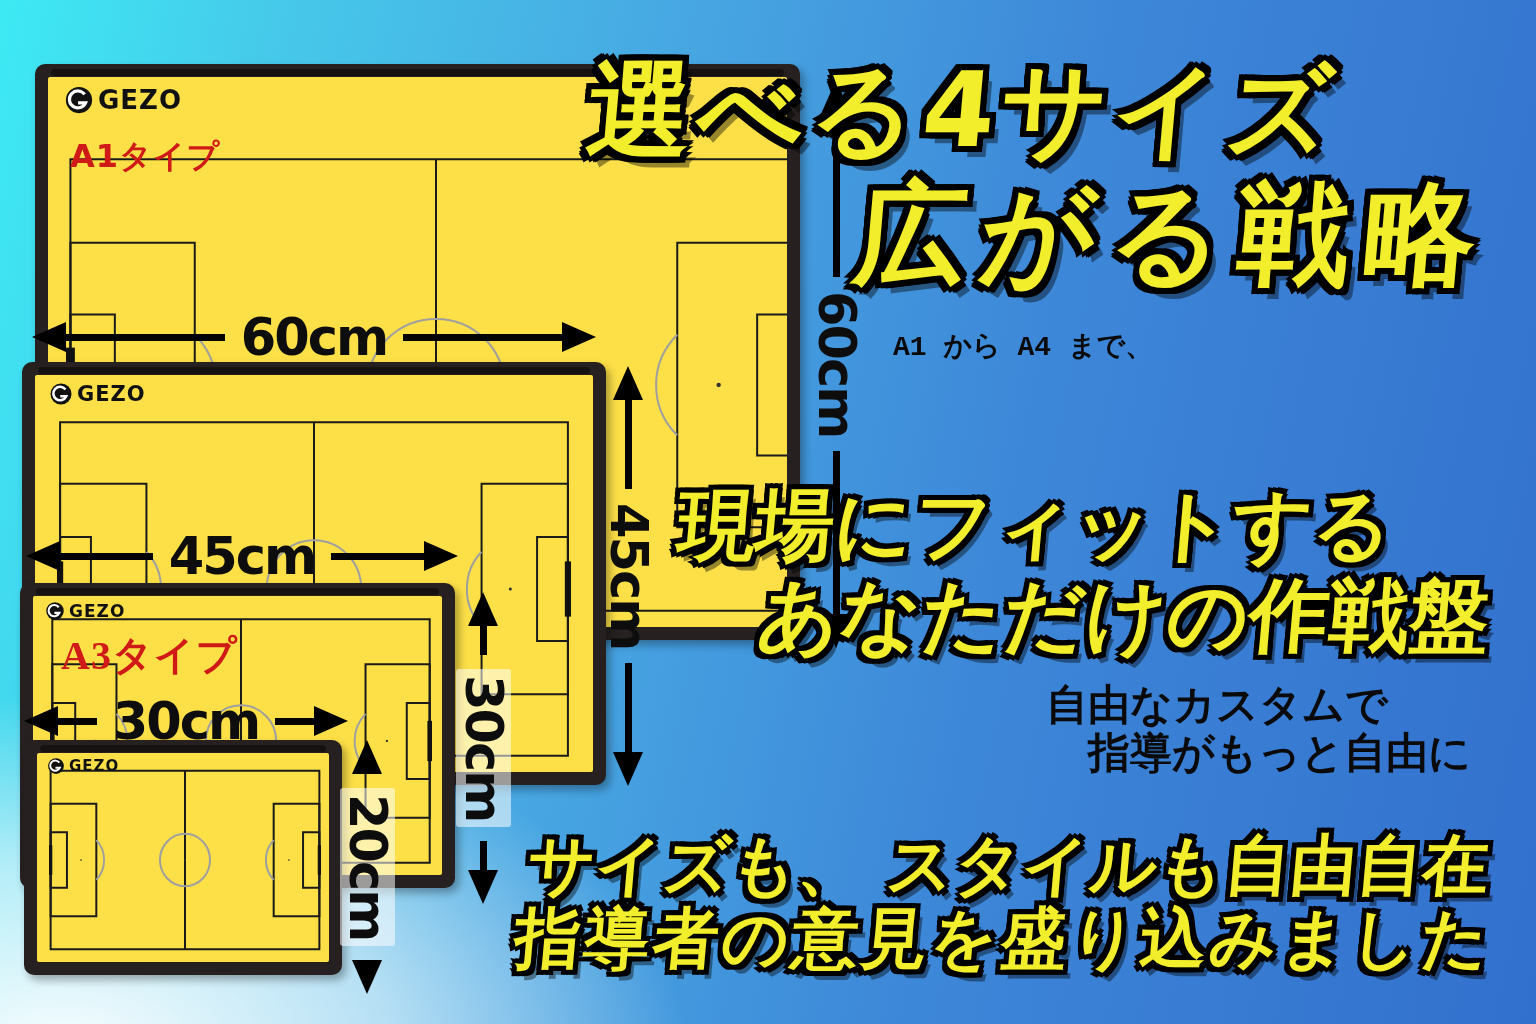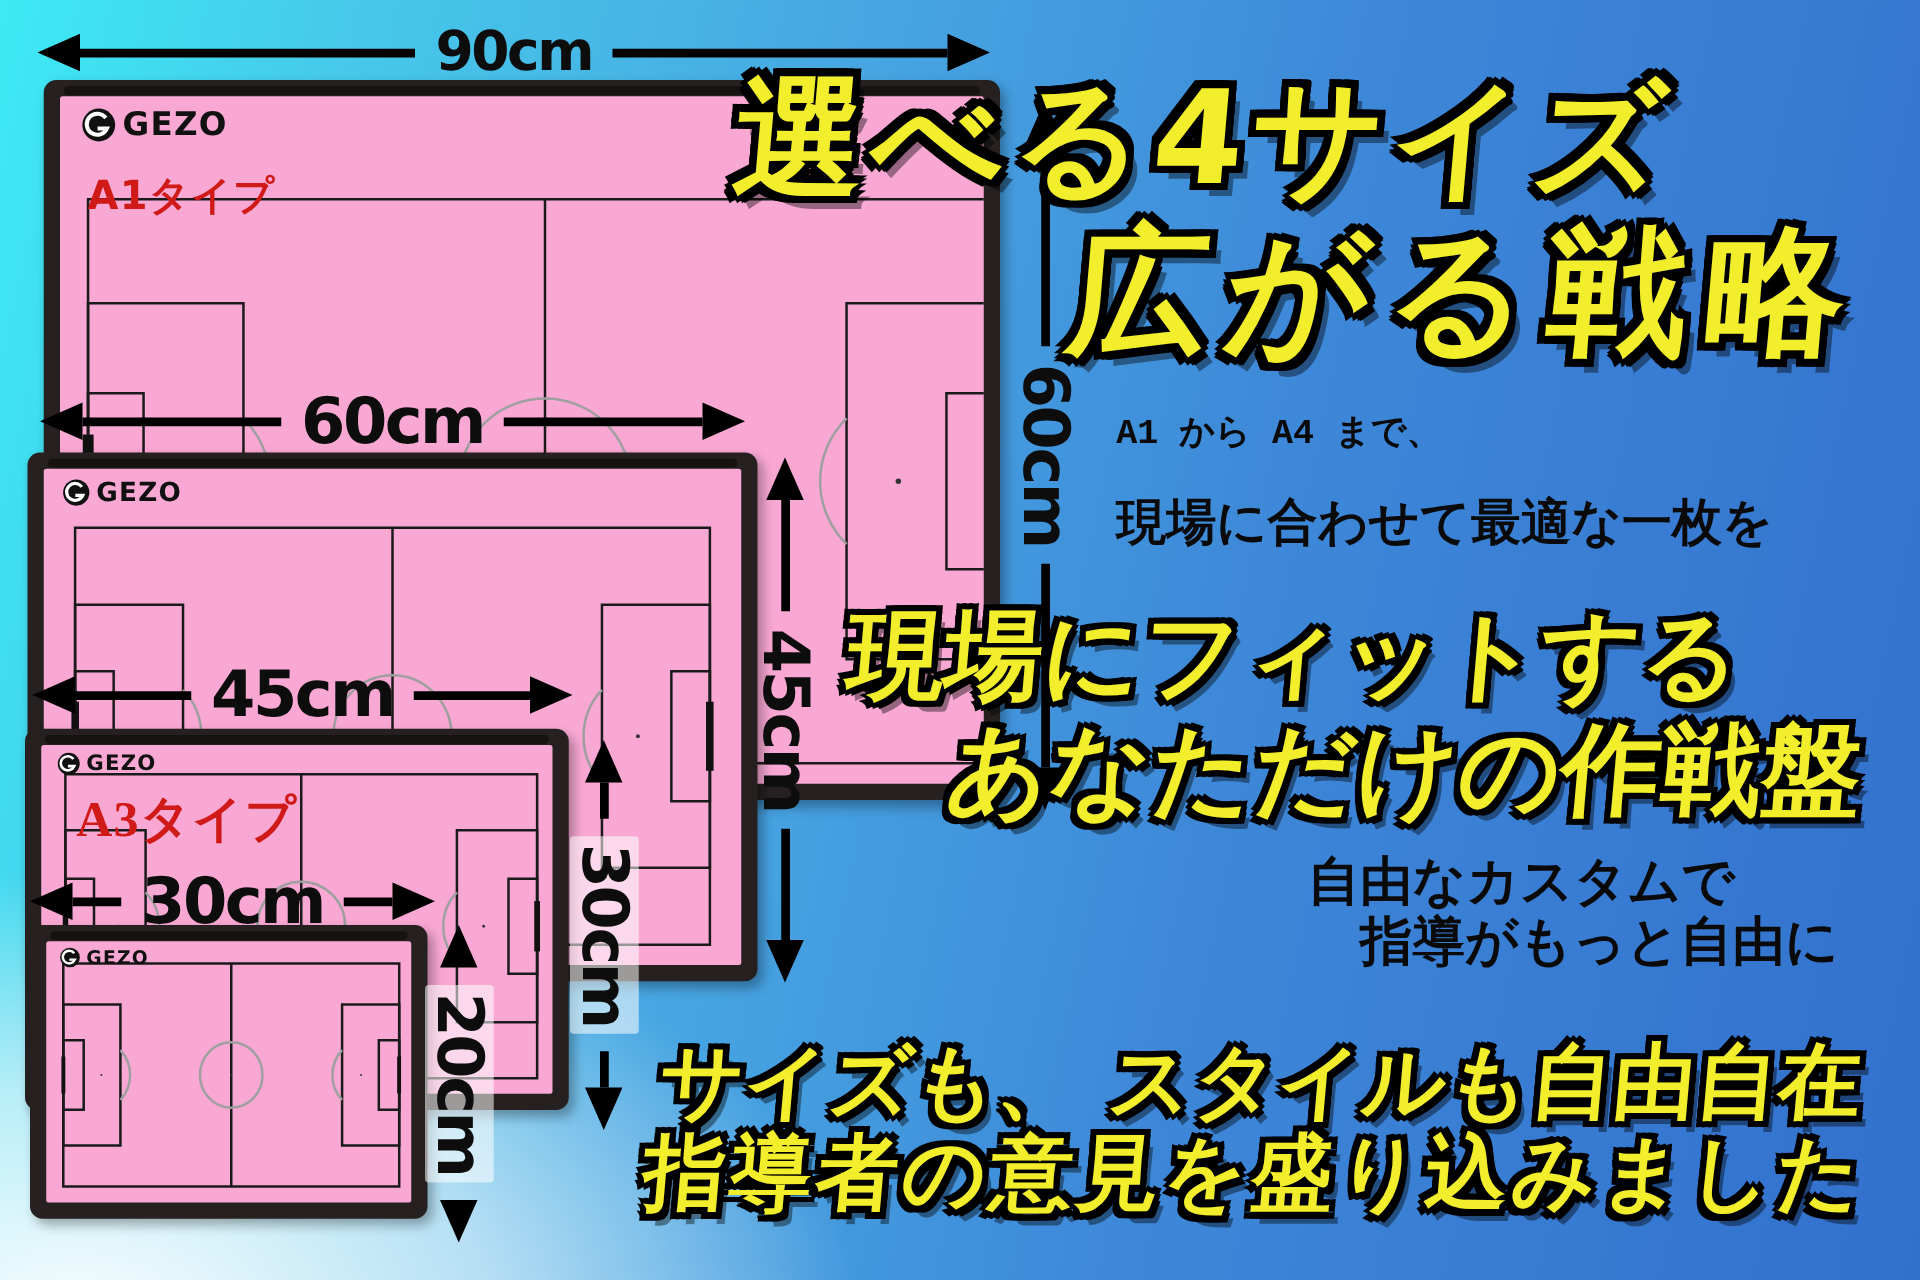--- a/index.html
+++ b/index.html
@@ -6,21 +6,21 @@
   .stage{
     position:relative;width:1536px;height:1024px;overflow:hidden;
     font-family:"DejaVu Sans","Liberation Sans",sans-serif;
     background:
       radial-gradient(ellipse 980px 560px at 4% 103%, rgba(255,255,255,.97) 0%, rgba(255,255,255,.6) 34%, rgba(255,255,255,0) 64%),
       linear-gradient(102deg,#3deaf4 0%,#46c9ea 16%,#47a6e2 40%,#3d87d8 64%,#3270cd 100%);
   }
   
   .board{position:absolute;background:#262020;border-radius:10px;box-shadow:4px 5px 9px rgba(0,0,0,.32);}
   .board::before{content:'';position:absolute;top:5px;left:16px;right:16px;height:7px;background:#171212;border-radius:4px;}
-  .board-face{position:absolute;inset:13px;background:#f9a8d4;border-radius:2px;overflow:hidden;}
+  .board-face{position:absolute;inset:13px;background:#fde047;border-radius:2px;overflow:hidden;}
   .field{position:absolute;}
   .field *{fill:none;stroke:#1a1a1a;stroke-width:2;vector-effect:non-scaling-stroke;}
   .field .grey{stroke:#9f9f9f;}
   .field .goal{fill:#111;stroke:none;}
   .field .dot{fill:#333;stroke:none;}
   .brand{position:absolute;display:flex;align-items:center;gap:4px;}
   .brand-mark{display:block;}
   .brand-text{font-weight:900;color:#111;letter-spacing:1px;}
   .board-label{position:absolute;font-weight:900;color:#d01a17;letter-spacing:1px;white-space:nowrap;}
   
@@ -168,27 +168,20 @@
       <div class="brand" style="left:10px;top:4px;">
         <svg class="brand-mark" width="18" height="18" viewBox="0 0 32 32">
             <circle cx="16" cy="16" r="14" fill="#111"></circle>
             <path d="M22 10 A 9 9 0 1 0 23 19 L 15 19" stroke="#fff" stroke-width="3.4" fill="none"></path>
           </svg>
         <span class="brand-text" style="font-size:15px;">GEZO</span>
       </div>
     </div>
   </div>
 
-  <div class="dim dim-h" style="left:30px;top:18px;width:762px;height:48px;">
-    <span class="ah ah-l"></span>
-    <span class="ln"></span>
-    <span class="dim-label" style="font-size:44px;">90cm</span>
-    <span class="ln"></span>
-    <span class="ah ah-r"></span>
-  </div>
 
   <div class="dim dim-v" style="left:810px;top:80px;width:52px;height:568px;">
     <span class="ah ah-u"></span>
     <span class="ln"></span>
     <span class="dim-label">60cm</span>
     <span class="ln"></span>
     <span class="ah ah-d"></span>
   </div>
 
   <div class="dim dim-h" style="left:32px;top:312px;width:564px;height:50px;">
@@ -236,21 +229,20 @@
     <span class="ln"></span>
     <span class="dim-label backed">20cm</span>
     <span class="ln"></span>
     <span class="ah ah-d"></span>
   </div>
 
   <div class="txt yellow" style="left:588px;top:58px;font-size:104px;letter-spacing:6px;">選べる4サイズ</div>
   <div class="txt yellow" style="left:855px;top:178px;font-size:112px;letter-spacing:14px;">広がる戦略</div>
 
   <div class="txt black" style="left:893px;top:334px;font-size:28px;font-family:Liberation Mono, monospace;">A1 から A4 まで、</div>
-  <div class="txt black" style="left:893px;top:398px;font-size:40px;">現場に合わせて最適な一枚を</div>
 
   <div class="txt yellow small" style="left:678px;top:486px;font-size:78px;">現場にフィットする</div>
   <div class="txt yellow small" style="left:758px;top:576px;font-size:80px;">あなただけの作戦盤</div>
 
   <div class="txt black" style="left:1088px;top:732px;font-size:42px;">指導がもっと自由に</div>
   <div class="txt black" style="left:1046px;top:684px;font-size:42px;">自由なカスタムで</div>
 
   <div class="txt yellow small" style="left:528px;top:833px;font-size:66px;">サイズも、 スタイルも自由自在</div>
   <div class="txt yellow small" style="left:515px;top:906px;font-size:66px;letter-spacing:3px;">指導者の意見を盛り込みました</div>
 

